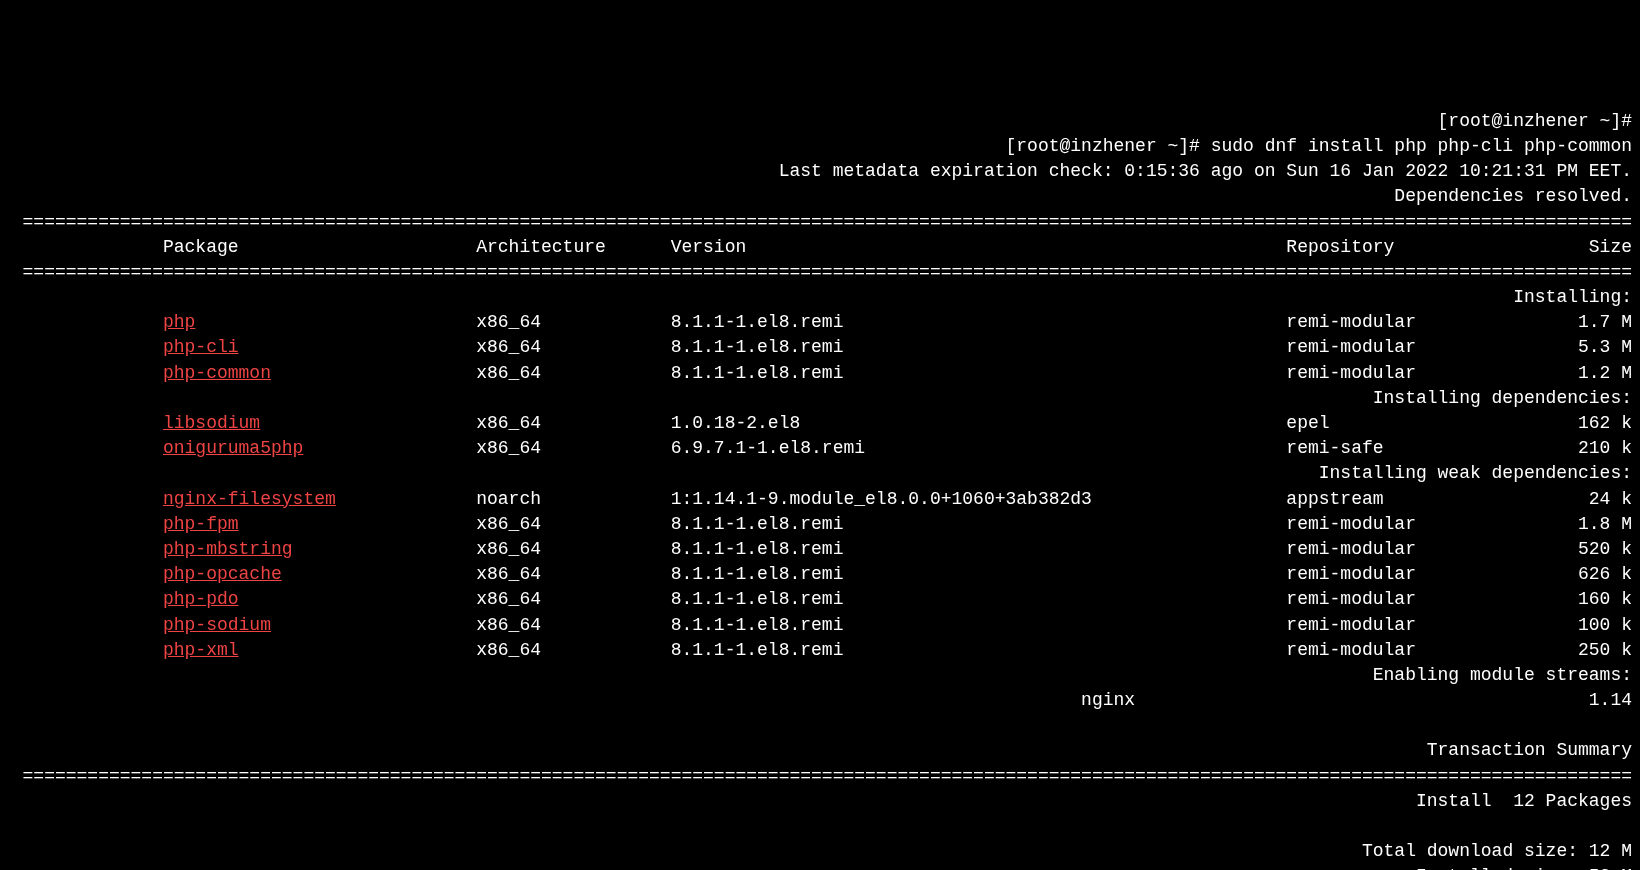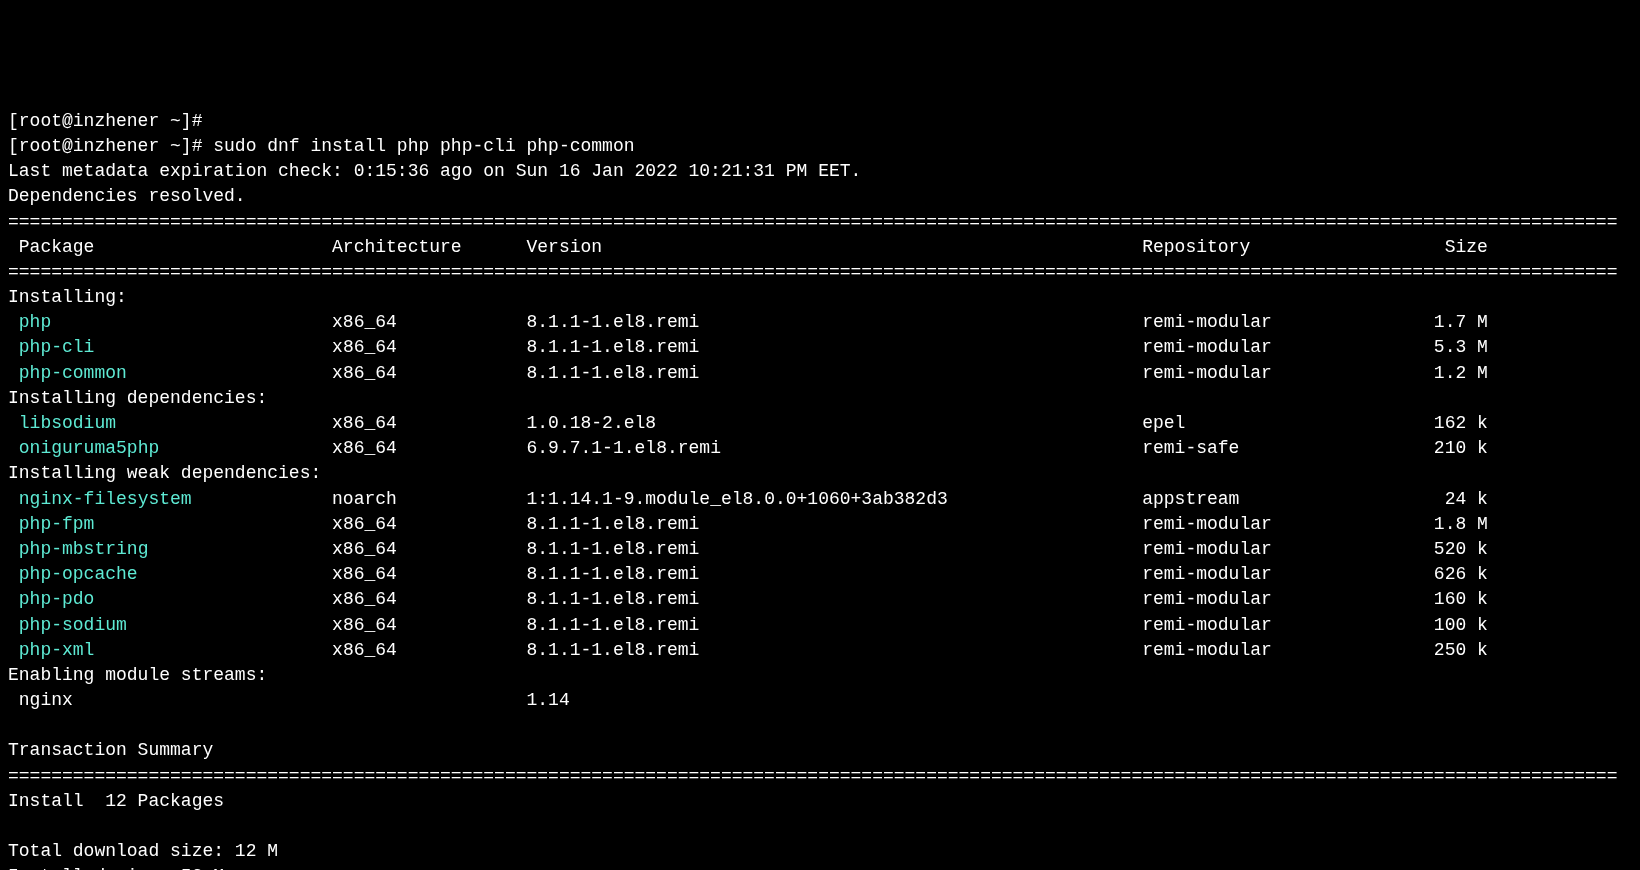--- a/index.html
+++ b/index.html
@@ -13,24 +13,26 @@
       font-family: 'Courier New', Consolas, monospace;
       font-size: 18px;
       line-height: 1.4;
       padding: 8px;
       white-space: pre;
       width: 1640px;
       height: 870px;
       overflow: hidden;
     }
     .green {
-      color: #5eead4;
+      color: #ef4444;
+      text-decoration: underline;
     }
     .line {
       white-space: pre;
+      text-align: right;
     }
   </style>
 </head>
 <body>
 
 
 
 <div id="terminal"><div class="line">[root@inzhener ~]#</div><div class="line">[root@inzhener ~]# sudo dnf install php php-cli php-common</div><div class="line">Last metadata expiration check: 0:15:36 ago on Sun 16 Jan 2022 10:21:31 PM EET.</div><div class="line">Dependencies resolved.</div><div class="line">=====================================================================================================================================================</div><div class="line"> Package                      Architecture      Version                                                  Repository                  Size</div><div class="line">=====================================================================================================================================================</div><div class="line">Installing:</div><div class="line"> <span class="green">php</span>                          x86_64            8.1.1-1.el8.remi                                         remi-modular               1.7 M</div><div class="line"> <span class="green">php-cli</span>                      x86_64            8.1.1-1.el8.remi                                         remi-modular               5.3 M</div><div class="line"> <span class="green">php-common</span>                   x86_64            8.1.1-1.el8.remi                                         remi-modular               1.2 M</div><div class="line">Installing dependencies:</div><div class="line"> <span class="green">libsodium</span>                    x86_64            1.0.18-2.el8                                             epel                       162 k</div><div class="line"> <span class="green">oniguruma5php</span>                x86_64            6.9.7.1-1.el8.remi                                       remi-safe                  210 k</div><div class="line">Installing weak dependencies:</div><div class="line"> <span class="green">nginx-filesystem</span>             noarch            1:1.14.1-9.module_el8.0.0+1060+3ab382d3                  appstream                   24 k</div><div class="line"> <span class="green">php-fpm</span>                      x86_64            8.1.1-1.el8.remi                                         remi-modular               1.8 M</div><div class="line"> <span class="green">php-mbstring</span>                 x86_64            8.1.1-1.el8.remi                                         remi-modular               520 k</div><div class="line"> <span class="green">php-opcache</span>                  x86_64            8.1.1-1.el8.remi                                         remi-modular               626 k</div><div class="line"> <span class="green">php-pdo</span>                      x86_64            8.1.1-1.el8.remi                                         remi-modular               160 k</div><div class="line"> <span class="green">php-sodium</span>                   x86_64            8.1.1-1.el8.remi                                         remi-modular               100 k</div><div class="line"> <span class="green">php-xml</span>                      x86_64            8.1.1-1.el8.remi                                         remi-modular               250 k</div><div class="line">Enabling module streams:</div><div class="line"> nginx                                          1.14</div><div class="line"> </div><div class="line">Transaction Summary</div><div class="line">=====================================================================================================================================================</div><div class="line">Install  12 Packages</div><div class="line"> </div><div class="line">Total download size: 12 M</div><div class="line">Installed size: 52 M</div></div>
 
 

